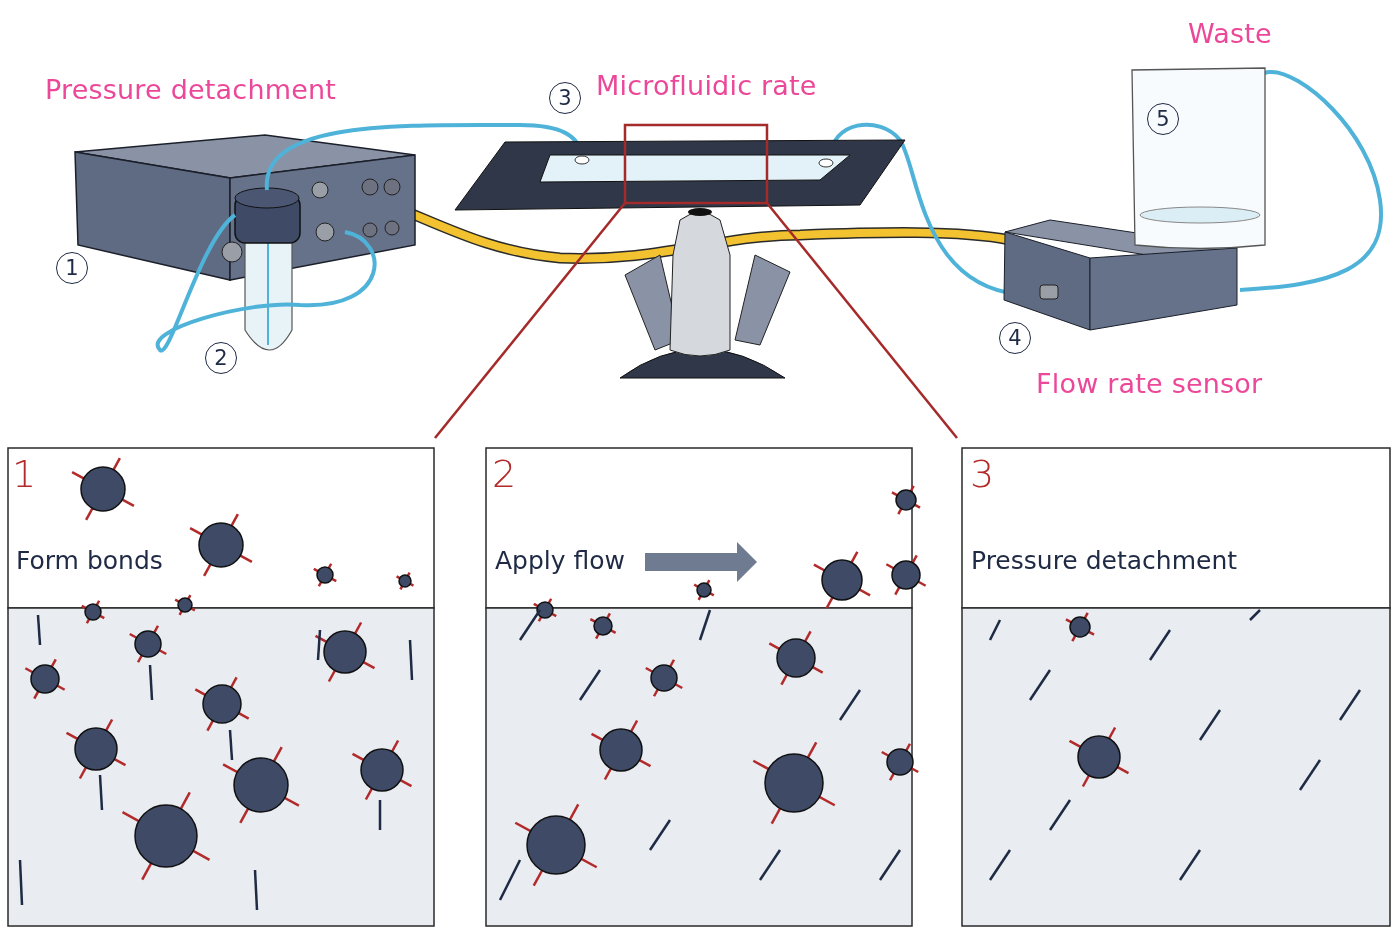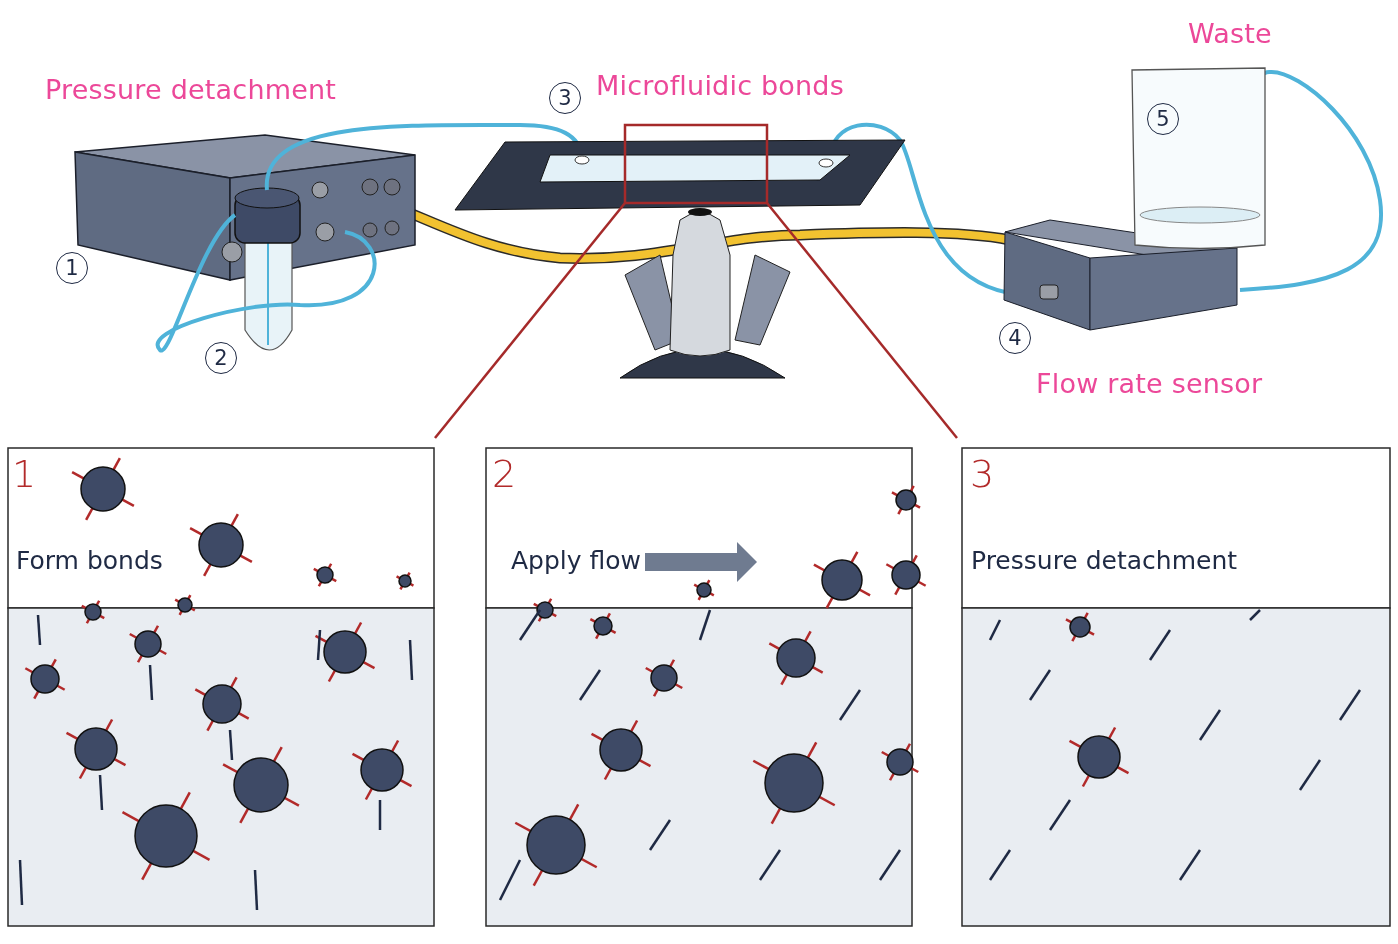--- a/index.html
+++ b/index.html
@@ -78,21 +78,21 @@
   <g>
     <path d="M1132,70 L1265,68 L1265,245 Q1200,252 1135,245 Z" fill="#f7fbfd" stroke="#555" stroke-width="1.3"></path>
     <ellipse cx="1200" cy="215" rx="60" ry="8" fill="#dceef5" stroke="#888"></ellipse>
   </g>
 </svg>
 
 <div class="label" style="left:45px;top:74px;">Pressure detachment</div>
 <div class="num" style="left:56px;top:252px;">1</div>
 <div class="num" style="left:205px;top:342px;">2</div>
 <div class="num" style="left:549px;top:82px;">3</div>
-<div class="label" style="left:596px;top:70px;">Microfluidic bonds</div>
+<div class="label" style="left:596px;top:70px;">Microfluidic rate</div>
 <div class="num" style="left:999px;top:322px;">4</div>
 <div class="label" style="left:1036px;top:368px;">Flow rate sensor</div>
 <div class="num" style="left:1147px;top:103px;">5</div>
 <div class="label" style="left:1188px;top:18px;">Waste</div>
 
 <svg width="1398" height="944" viewBox="0 0 1398 944" id="panels-svg">
   <g>
     <rect x="8" y="448" width="426" height="160" fill="#ffffff" stroke="#2a2a2a" stroke-width="1.5"></rect>
     <rect x="8" y="608" width="426" height="318" fill="#e9edf2" stroke="#2a2a2a" stroke-width="1.5"></rect>
   </g>
@@ -328,15 +328,15 @@
       <line x1="1180" y1="880" x2="1200" y2="850" stroke="#1f2a44" stroke-width="2.5"></line>
       <line x1="1340" y1="720" x2="1360" y2="690" stroke="#1f2a44" stroke-width="2.5"></line>
       <line x1="1050" y1="830" x2="1070" y2="800" stroke="#1f2a44" stroke-width="2.5"></line>
       <line x1="1250" y1="620" x2="1260" y2="610" stroke="#1f2a44" stroke-width="2.5"></line>
     </g>
 </svg>
 
 <div class="step-num" style="left:12px;top:452px;">1</div>
 <div class="panel-label" style="left:16px;top:546px;">Form bonds</div>
 <div class="step-num" style="left:492px;top:452px;">2</div>
-<div class="panel-label" style="left:495px;top:546px;margin-left:16px;">Apply flow</div>
+<div class="panel-label" style="left:495px;top:546px;">Apply flow</div>
 <div class="step-num" style="left:970px;top:452px;">3</div>
 <div class="panel-label" style="left:971px;top:546px;">Pressure detachment</div>
 
 </body></html>

